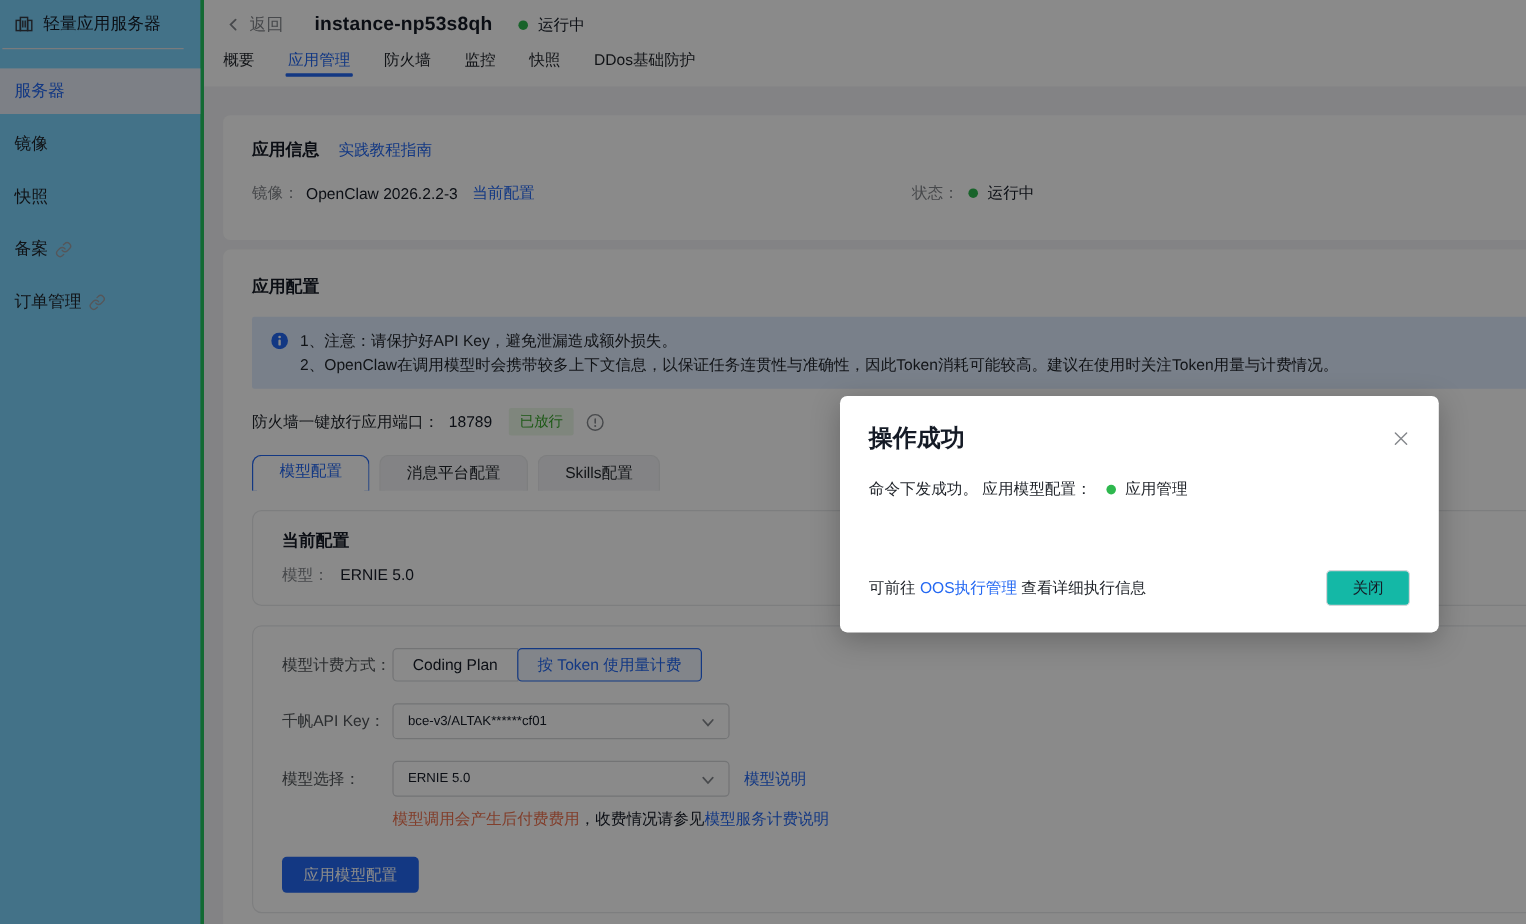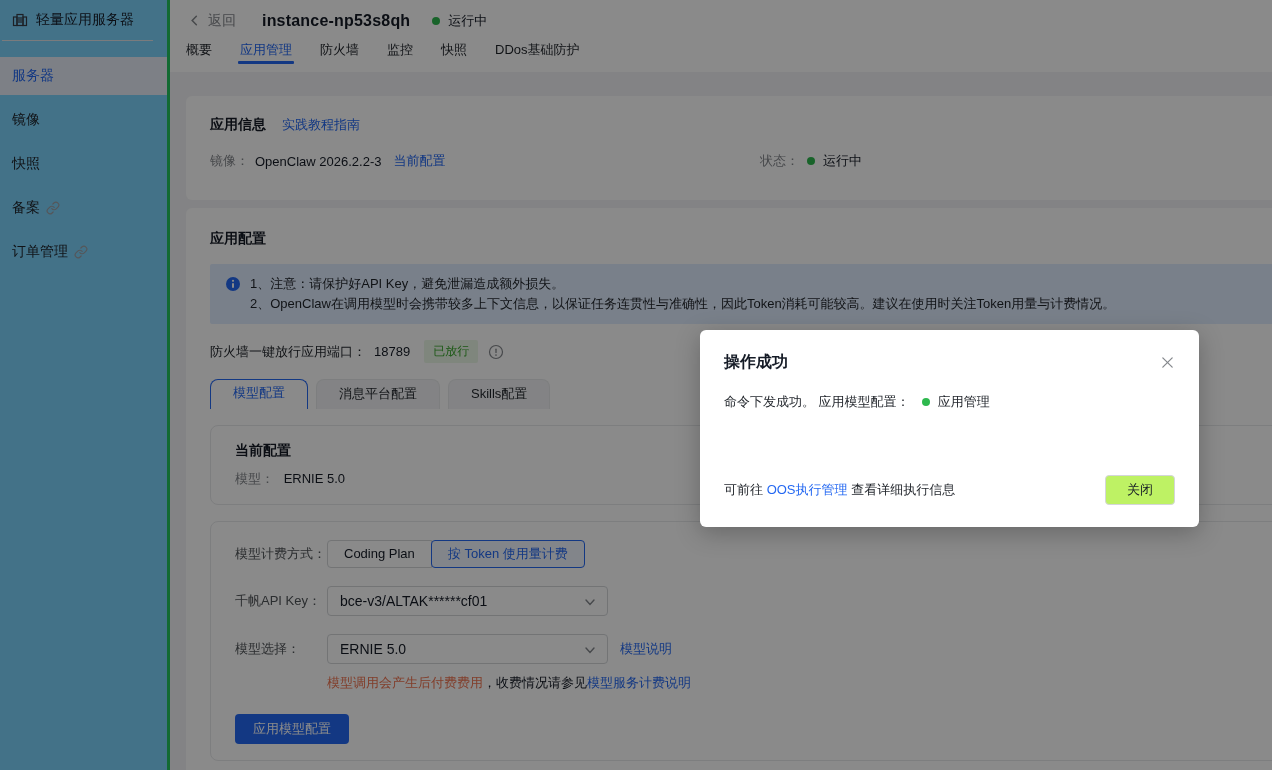--- a/index.html
+++ b/index.html
@@ -60,37 +60,37 @@
   .box { border:1px solid #e8e9eb; border-radius:8px; margin-top:16px; padding:16px 24px; }
   .box-current .box-title { font-size:14px; font-weight:bold; }
   .box-current .cur-row { margin-top:10px; font-size:13px; }
 
   .form-row { display:flex; align-items:center; margin-top:18px; font-size:13px; }
   .form-row:first-child { margin-top:2px; }
   .form-label { width:92px; flex:none; color:#515559; }
   .seg { display:flex; }
   .seg-btn { height:28px; padding:0 16px; line-height:26px; font-size:13px; background:#fff; border:1px solid #d4d6d9; border-radius:4px 0 0 4px; color:#151b26; cursor:pointer; }
   .seg-btn.selected { border:1.5px solid #2468f2; background:#f0f6ff; color:#2468f2; border-radius:4px; margin-left:-1px; line-height:25px; }
-  .select { position:relative; width:281px; height:30px; border:1px solid #d4d6d9; border-radius:4px; background:#fff; display:flex; align-items:center; padding:0 30px 0 12px; font-size:14px; color:#151b26; cursor:pointer; }
+  .select { position:relative; width:281px; height:30px; border:1px solid #d4d6d9; border-radius:4px; background:#fff; display:flex; align-items:center; padding:0 30px 0 12px; font-size:11px; color:#151b26; cursor:pointer; }
   .select .chev { position:absolute; right:10px; top:8px; }
   .warn-line { margin-top:10px; padding-left:92px; font-size:13px; }
   .warn-text { color:#ef7350; }
   .btn-primary { margin-top:22px; height:30px; padding:0 18px; background:#2468f2; color:#fff; border:none; border-radius:4px; font-size:13px; cursor:pointer; font-family:inherit; }
 
   
   .overlay { position:absolute; inset:0; background:rgba(0,0,0,0.46); z-index:10; }
   .modal { position:absolute; left:700px; top:330px; width:499px; height:197px; background:#ffffff; border-radius:6px; z-index:11; box-shadow:0 6px 24px rgba(0,0,0,0.25); padding:22px 24px; }
   .modal-head { display:flex; align-items:center; }
-  .modal-title { font-size:16px; font-weight:bold; color:#151b26; }
+  .modal-title { font-size:20px; font-weight:bold; color:#151b26; }
   .modal-close { margin-left:auto; cursor:pointer; display:flex; }
   .modal-body { display:flex; align-items:center; margin-top:20px; font-size:13px; color:#1f2329; }
   .modal-body .dot { margin:0 8px 0 12px; }
   .modal-footer { position:absolute; left:24px; right:24px; bottom:22px; display:flex; align-items:center; }
   .footer-text { font-size:13px; color:#1f2329; }
-  .btn-ghost { margin-left:auto; width:70px; height:30px; background:#bef264; border:1px solid #d4d6d9; border-radius:4px; font-size:13px; color:#151b26; cursor:pointer; font-family:Liberation Sans, sans-serif; }
+  .btn-ghost { margin-left:auto; width:70px; height:30px; background:#14b8a6; border:1px solid #d4d6d9; border-radius:4px; font-size:13px; color:#151b26; cursor:pointer; font-family:Liberation Sans, sans-serif; }
 </style>
 </head>
 <body>
 
 <div class="screen">
 
   <aside class="sidebar">
     <div class="sidebar-header">
       <span class="icon16">
         <svg viewBox="0 0 16 16" width="16" height="16" fill="none" stroke="#363b45" stroke-width="1.2">

